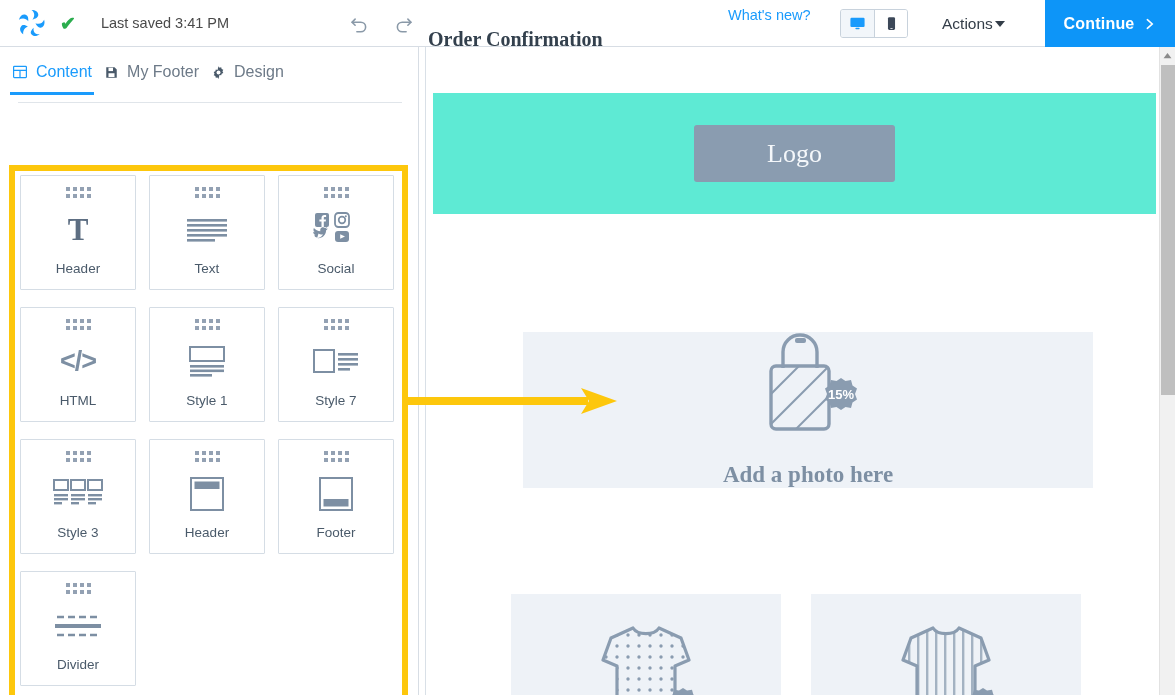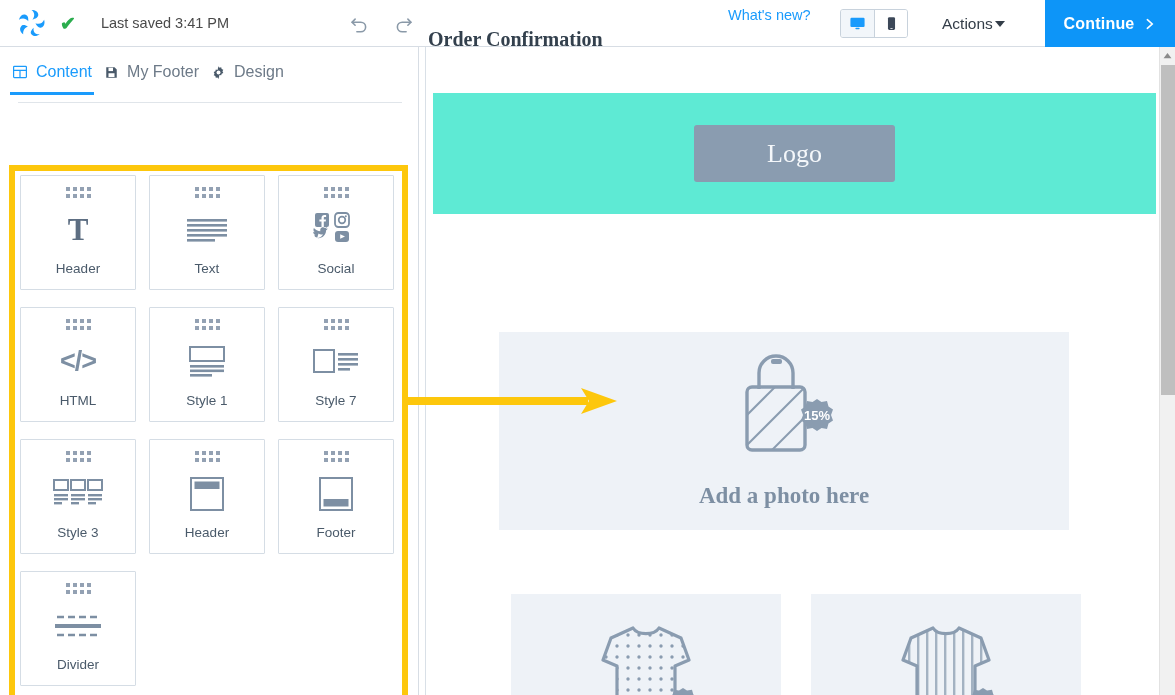--- a/index.html
+++ b/index.html
@@ -87,21 +87,21 @@
   #logo-box {
     width:201px; height:57px; background:#8a9cb0; border-radius:3px;
     display:flex; align-items:center; justify-content:center;
     font-family:"Liberation Serif", serif; font-size:26px; color:#f4f7fa;
   }
   #headline {
     position:absolute; left:7px; top:215px; width:723px; text-align:center;
     font-size:34px; font-weight:bold; color:#2b3543; letter-spacing:-.3px;
   }
   #hero-photo {
-    position:absolute; left:73px; top:285px; width:570px; height:198px; background:#eef2f7;
+    position:absolute; left:97px; top:285px; width:570px; height:156px; background:#eef2f7;
     display:flex; flex-direction:column; align-items:center; justify-content:center;
   }
   #hero-caption { font-family:"Liberation Serif", serif; font-weight:bold; font-size:23px; color:#7d8fa3; margin-top:22px; }
   .product-tile { position:absolute; top:547px; width:270px; height:148px; background:#eef2f7; display:flex; align-items:center; justify-content:center; }
   #product-left { left:85px; }
   #product-right { left:385px; }
 
   
   #scrollbar { position:absolute; right:0; top:47px; width:16px; height:648px; background:#f1f1f1; border-left:1px solid #e2e2e2; }
   #sb-up { position:absolute; left:0; top:0; width:15px; height:17px; display:flex; align-items:center; justify-content:center; }

